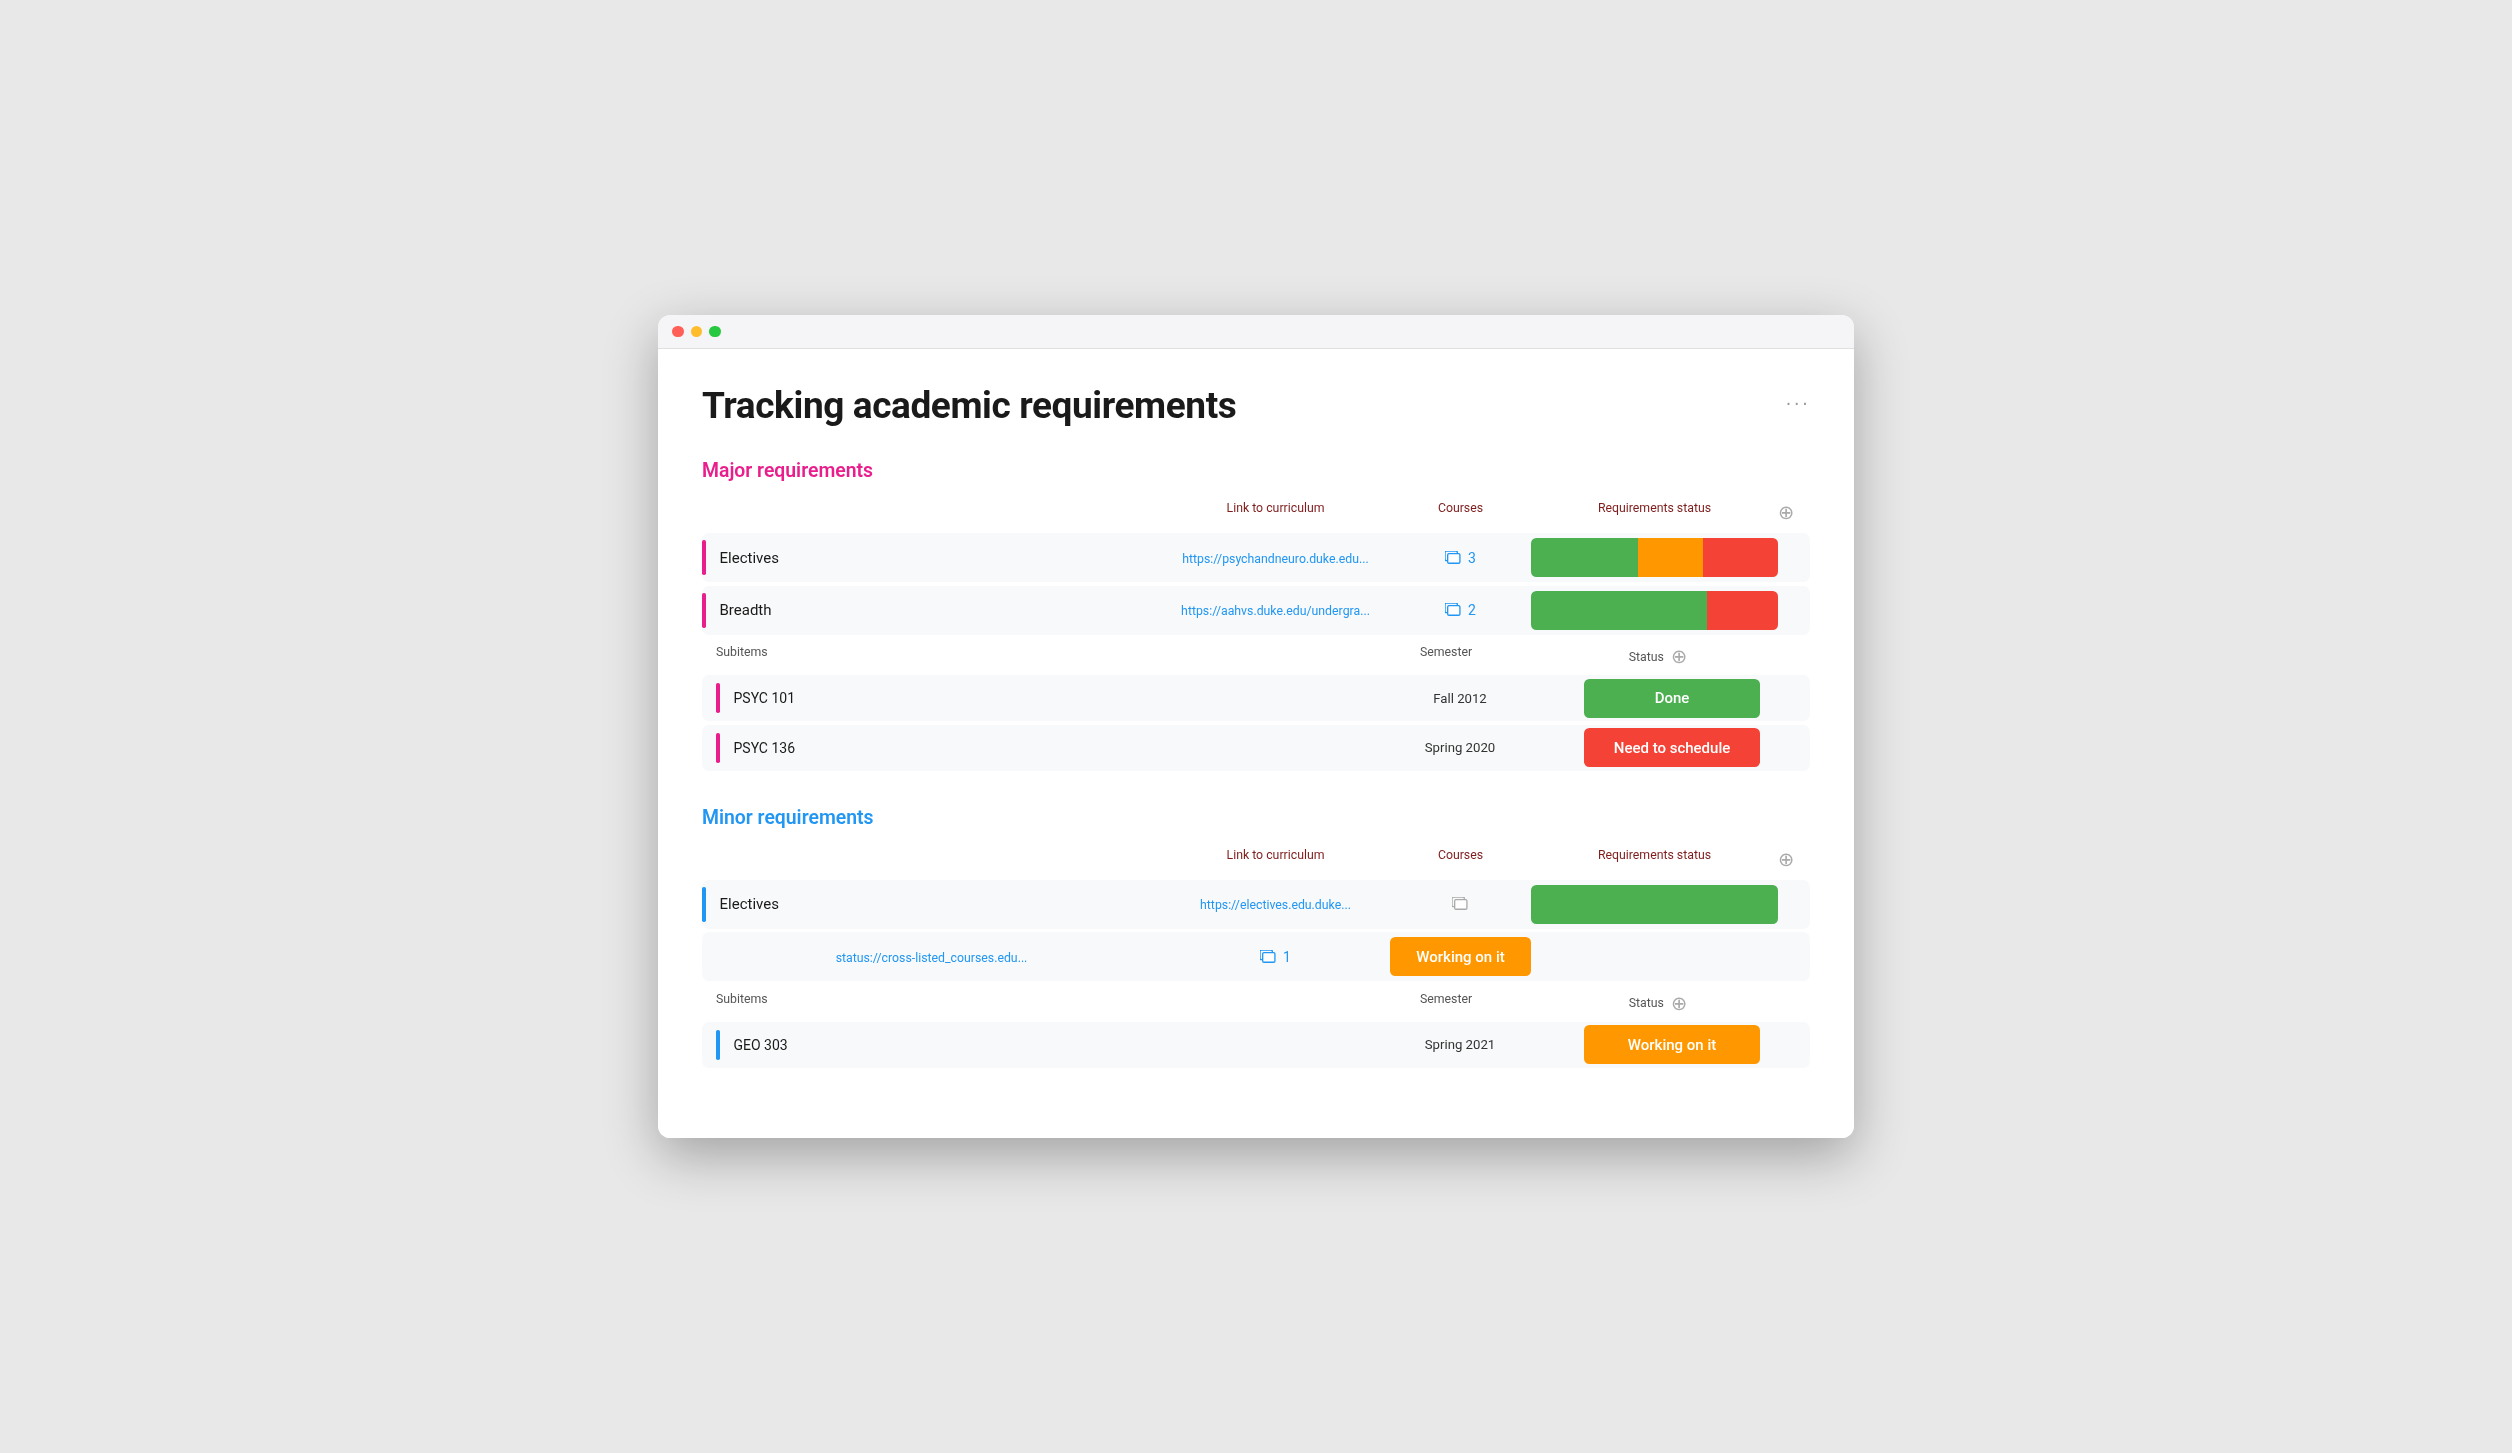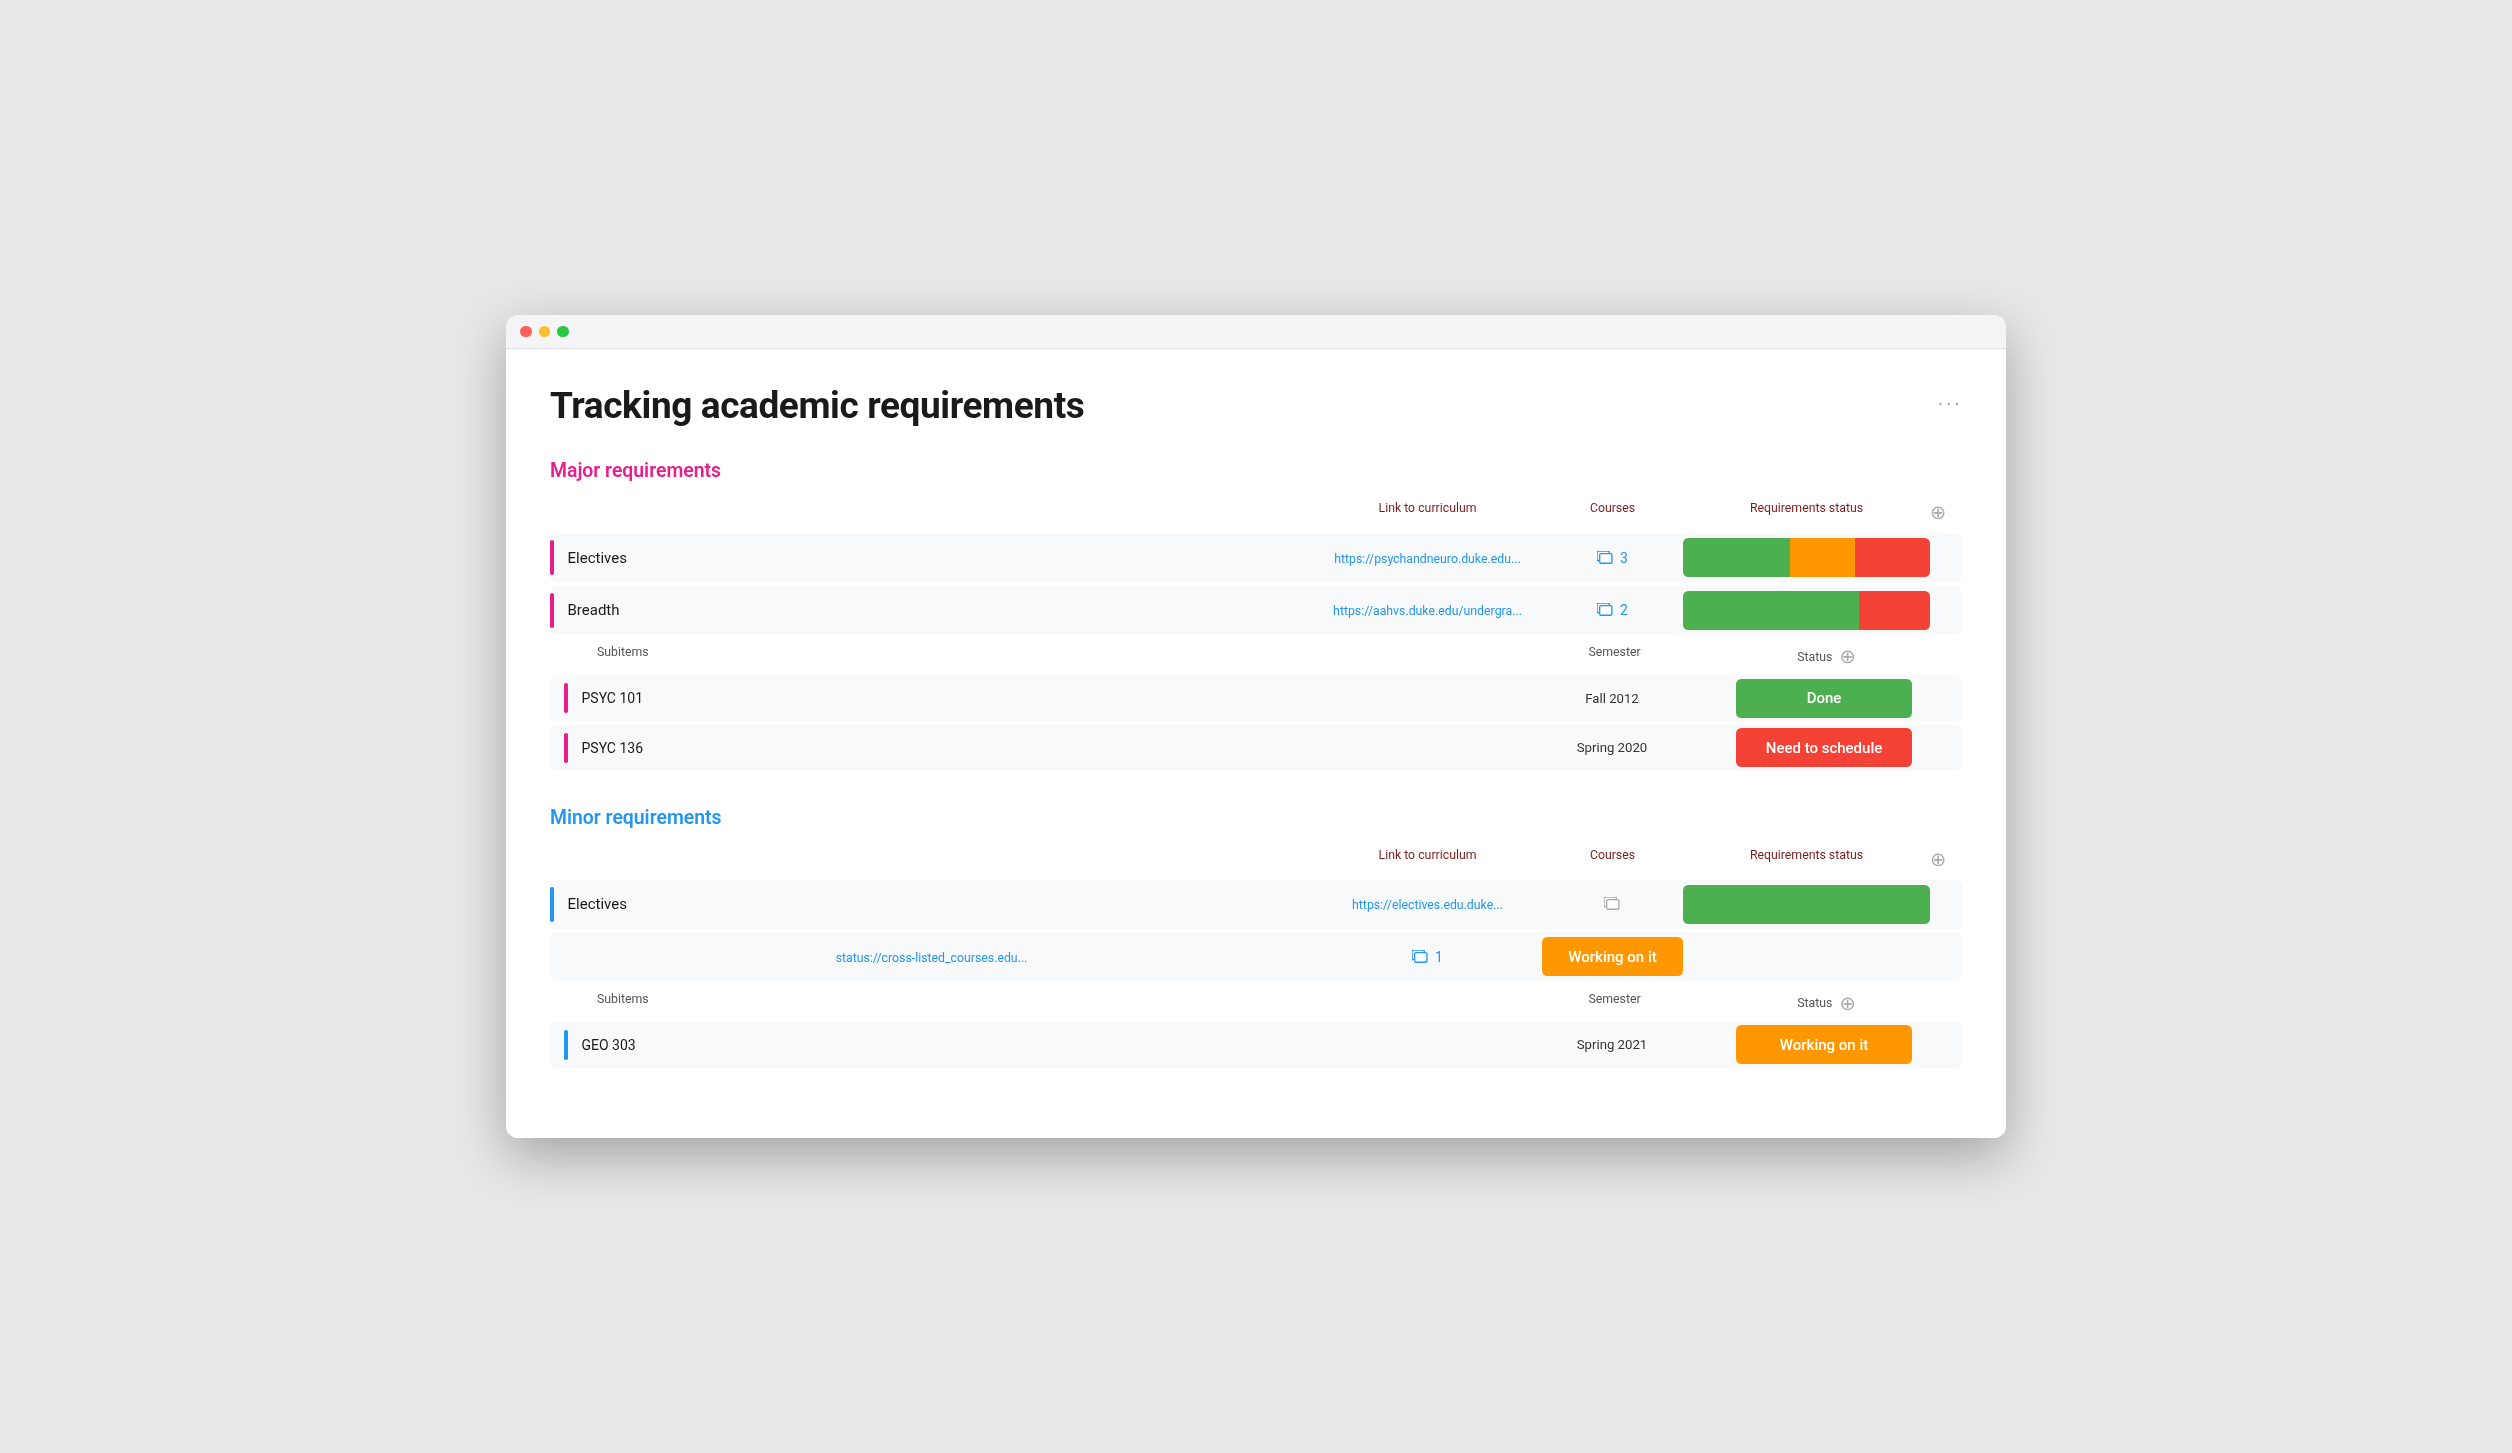--- a/index.html
+++ b/index.html
@@ -10,21 +10,21 @@
       display: flex;
       align-items: center;
       justify-content: center;
       min-height: 100vh;
       padding: 17.6px;
     }
 
     .window {
       background: #f5f5f7;
       border-radius: 12.3px;
-      width: 1500px;
+      width: 1196px;
       min-height: 727px;
       box-shadow: 0 17.6px 53px rgba(0,0,0,0.3);
       overflow: hidden;
       position: relative;
     }
 
     .titlebar {
       height: 34px;
       background: #f5f5f7;
       display: flex;
@@ -208,21 +208,21 @@
     }
 
     .subitems-header {
       display: grid;
       grid-template-columns: 1fr 212px 212px 32px;
       padding: 7px 14px 7px 14px;
       font-size: 11.5px;
       color: #666;
     }
 
-    .subitems-header .sh-label { font-size: 12.3px; color: #555; margin-left: 33px; }
+    .subitems-header .sh-label { font-size: 12.3px; color: #555; }
     .sh-semester { text-align: center; }
     .sh-status { text-align: center; display: flex; align-items: center; justify-content: center; gap: 7px; }
 
     .subitem-row {
       display: grid;
       grid-template-columns: 1fr 212px 212px 32px;
       align-items: center;
       background: #f8f9fa;
       border-radius: 7px;
       margin-bottom: 3.5px;

